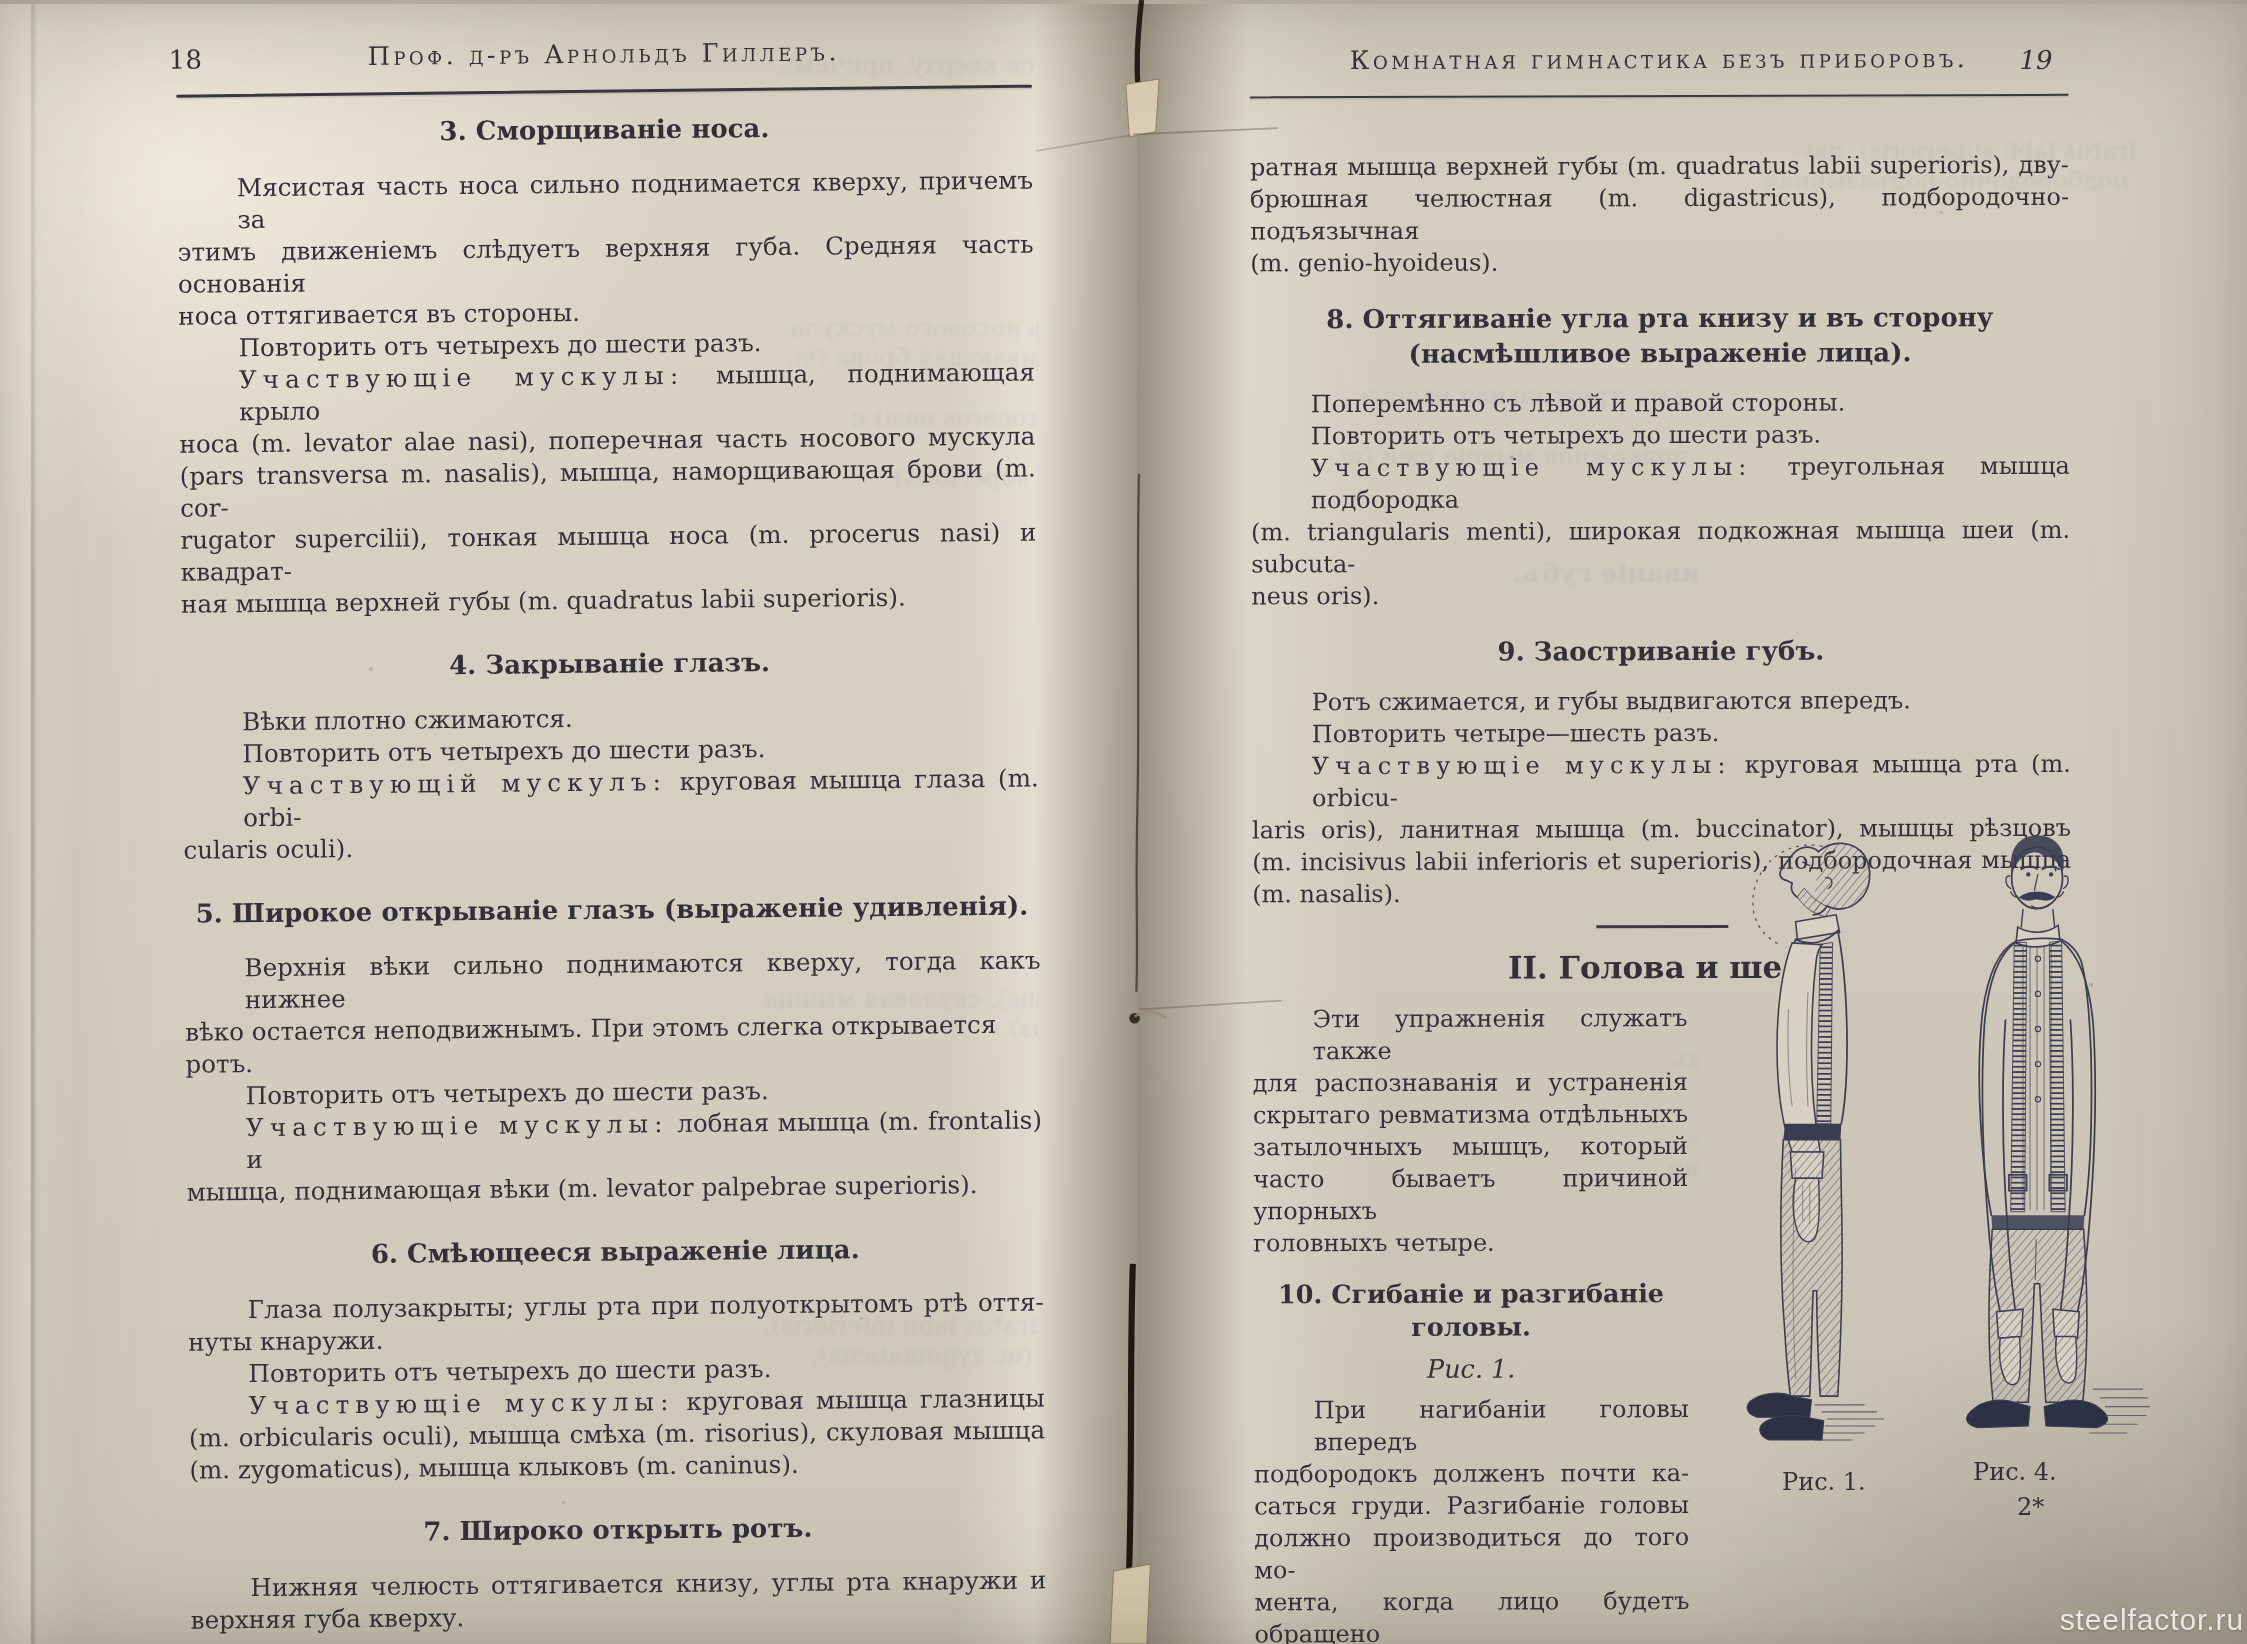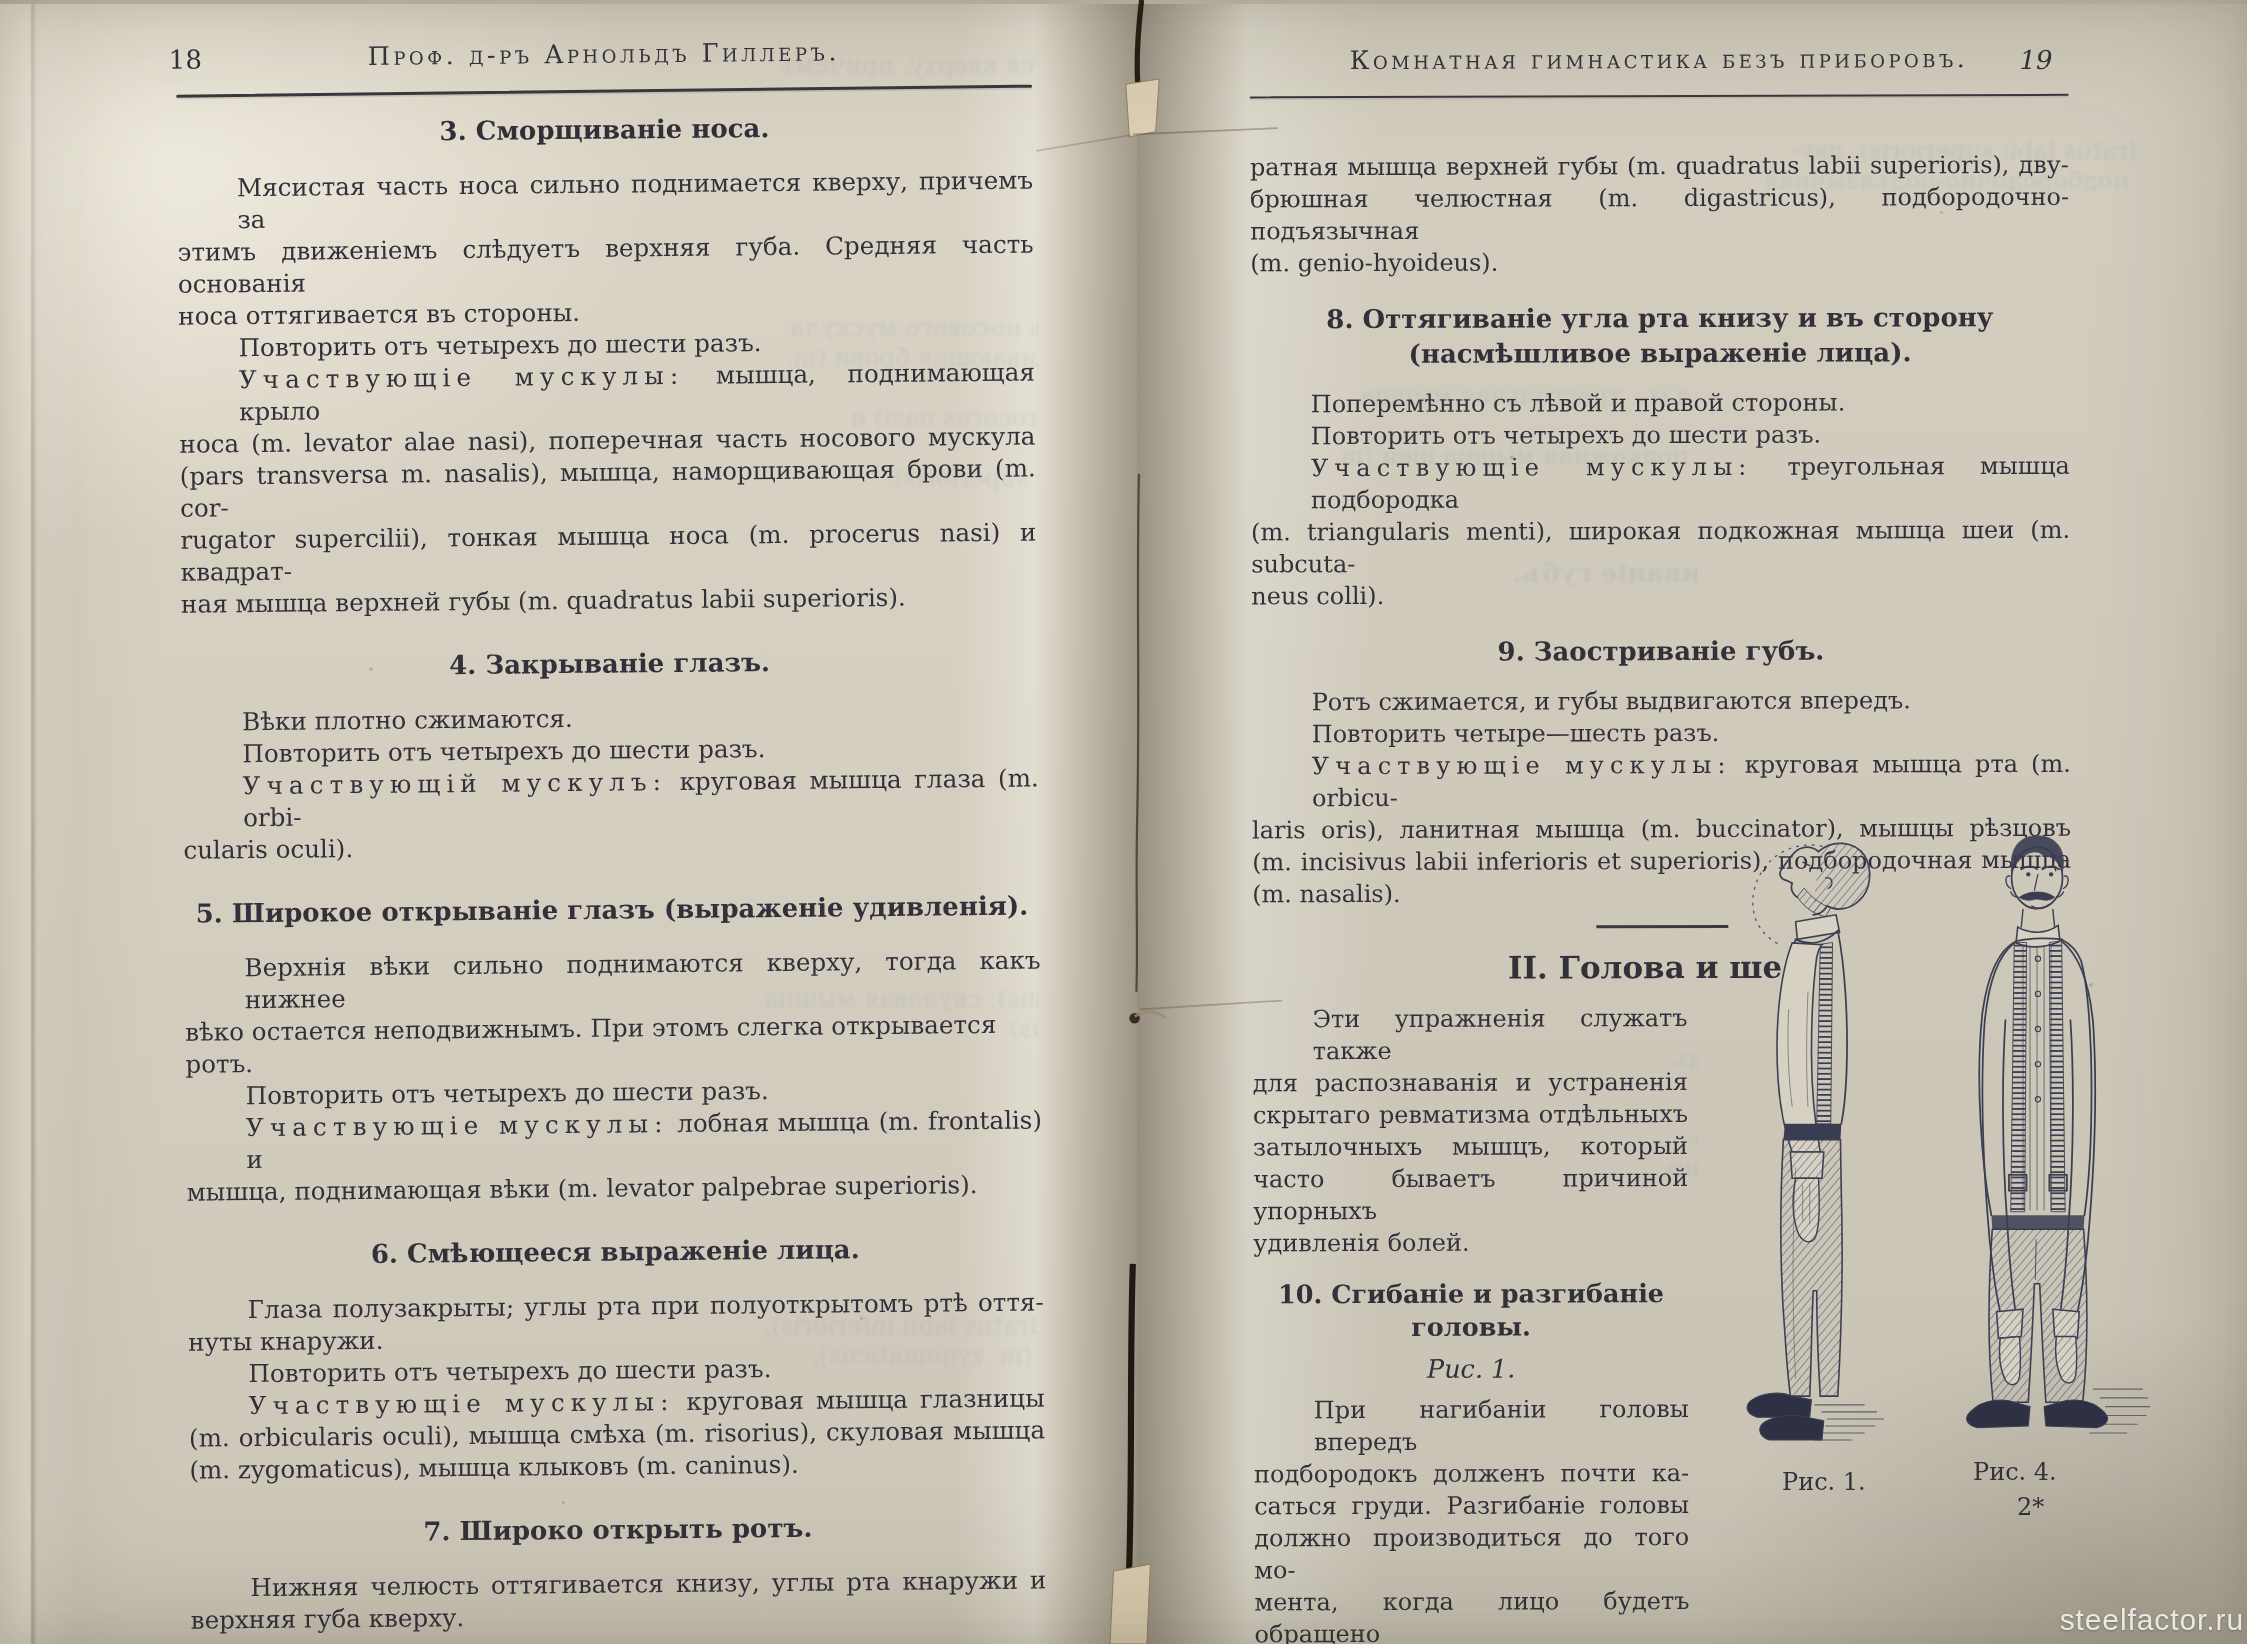--- a/index.html
+++ b/index.html
@@ -195,21 +195,21 @@
           </div>
           <div class="para">
             <div class="line indent"><span>Поперемѣнно съ лѣвой и правой стороны.</span></div>
           </div>
           <div class="para">
             <div class="line indent"><span>Повторить отъ четырехъ до шести разъ.</span></div>
           </div>
           <div class="para">
             <div class="line indent j"><span class="sp">Участвующіе мускулы:</span><span> треугольная мышца подбородка</span></div>
             <div class="line j"><span>(m. triangularis menti), широкая подкожная мышца шеи (m. subcuta-</span></div>
-            <div class="line"><span>neus colli).</span></div>
+            <div class="line"><span>neus oris).</span></div>
           </div>
           <div class="heading">9. Заостриваніе губъ.</div>
           <div class="para">
             <div class="line indent"><span>Ротъ сжимается, и губы выдвигаются впередъ.</span></div>
           </div>
           <div class="para">
             <div class="line indent"><span>Повторить четыре—шесть разъ.</span></div>
           </div>
           <div class="para">
             <div class="line indent j"><span class="sp">Участвующіе мускулы:</span><span> круговая мышца рта (m. orbicu-</span></div>
@@ -221,21 +221,21 @@
           <div class="chapter">II. Голова и шея.</div>
         </div>
       <div class="narrowwrap">
         <div id="narrowBlocks" class="narrow">
             <div class="para">
               <div class="line indent j"><span>Эти упражненія служатъ также</span></div>
               <div class="line j"><span>для распознаванія и устраненія</span></div>
               <div class="line j"><span>скрытаго ревматизма отдѣльныхъ</span></div>
               <div class="line j"><span>затылочныхъ мышцъ, который</span></div>
               <div class="line j"><span>часто бываетъ причиной упорныхъ</span></div>
-              <div class="line"><span>удивленія болей.</span></div>
+              <div class="line"><span>головныхъ четыре.</span></div>
             </div>
             <div class="heading">10. Сгибаніе и разгибаніе головы.</div>
             <div class="figref">Рис. 1.</div>
             <div class="para">
               <div class="line indent j"><span>При нагибаніи головы впередъ</span></div>
               <div class="line j"><span>подбородокъ долженъ почти ка-</span></div>
               <div class="line j"><span>саться груди. Разгибаніе головы</span></div>
               <div class="line j"><span>должно производиться до того мо-</span></div>
               <div class="line j"><span>мента, когда лицо будетъ обращено</span></div>
             </div>

